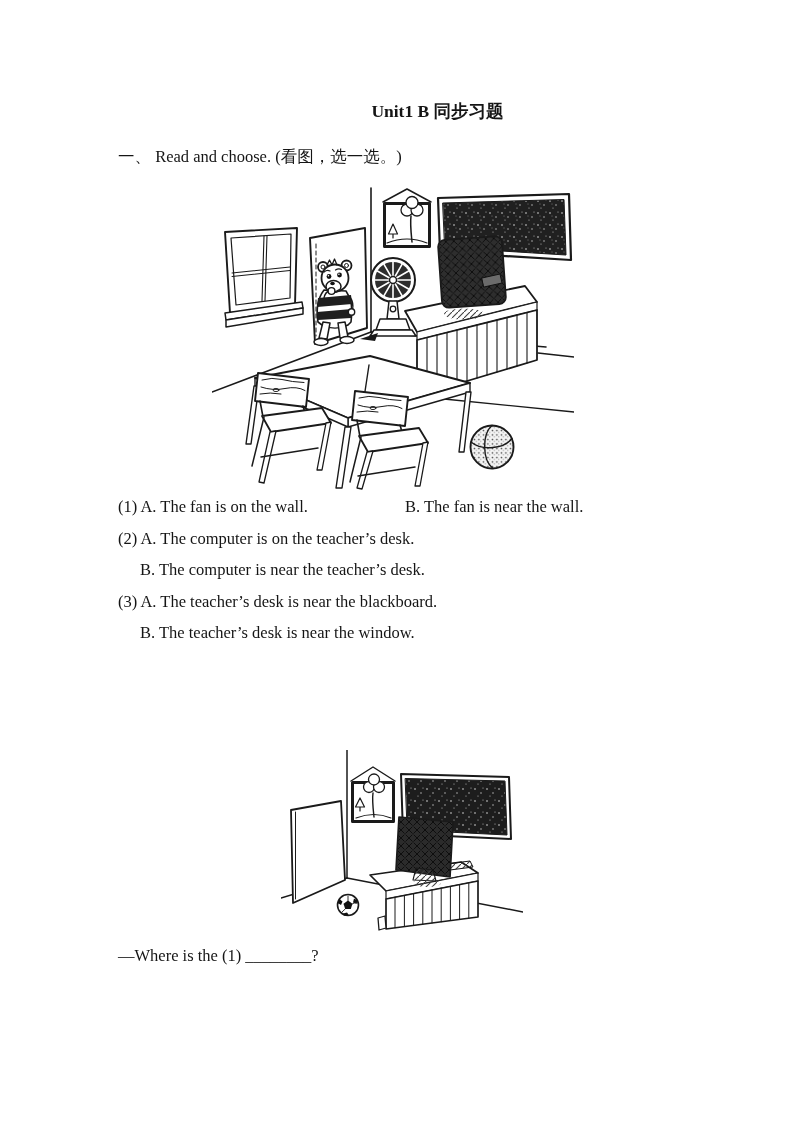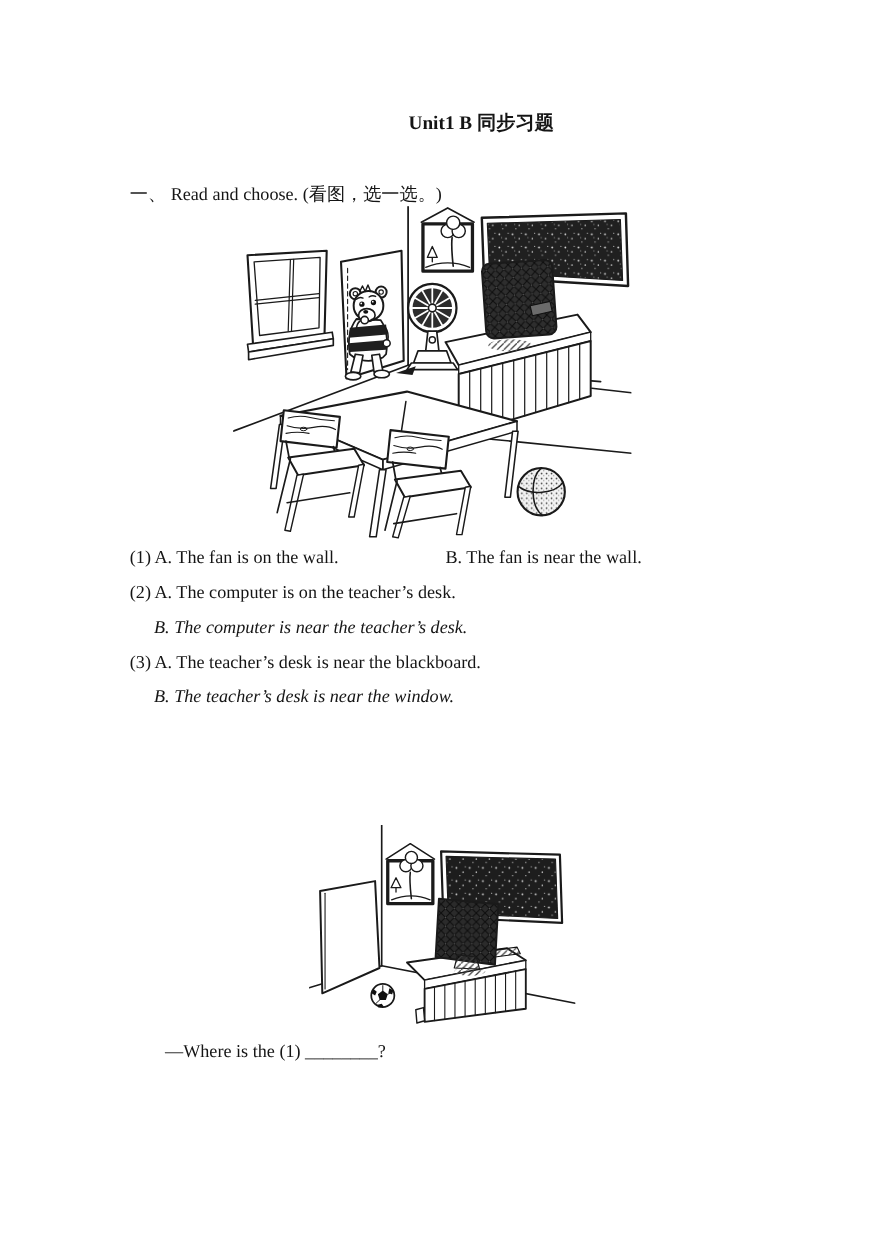--- a/index.html
+++ b/index.html
@@ -6,32 +6,32 @@
   .page {
     position:relative; width:793px; height:1122px; background:#ffffff;
     font-family:"Liberation Serif","DejaVu Serif",serif; color:#151515;
     overflow:hidden;
   }
   .title {
     position:absolute; top:100px; left:0; width:100%;
     text-align:center; font-weight:bold; font-size:17.5px; line-height:22px;padding-left:41px;
   }
   .sec-heading { position:absolute; left:118px; font-size:16.5px; line-height:21px; white-space:nowrap; }
-  .sec1 { top:146px;margin-top:20px; }
+  .sec1 { top:146px; }
   .sec2 { top:721px; }
   .figure { position:absolute; }
   .fig1 { left:212px; top:186px; }
   .fig2 { left:281px; top:750px; }
   svg { display:block; }
   .questions { position:absolute; left:118px; top:496px; width:580px; font-size:16.5px; }
   .qrow { position:relative; height:31.6px; line-height:21px; white-space:nowrap; }
   .qrow .qb { position:absolute; left:287px; top:0; }
-  .qrow.indent .qa { padding-left:22px;font-style:italic; }
+  .qrow.indent .qa { padding-left:22px; }
   .dialogue { position:absolute; left:118px; top:946px; font-size:16.5px; }
-  .dline { line-height:20.5px; margin-bottom:11px; white-space:nowrap;margin-left:32px; }
+  .dline { line-height:20.5px; margin-bottom:11px; white-space:nowrap; }
 </style>
 </head>
 <body>
 
 <div class="page">
 
   <div class="title">Unit1 B 同步习题</div>
 
   <div class="sec-heading sec1">一、 Read and choose. (看图，选一选。)</div>
 

